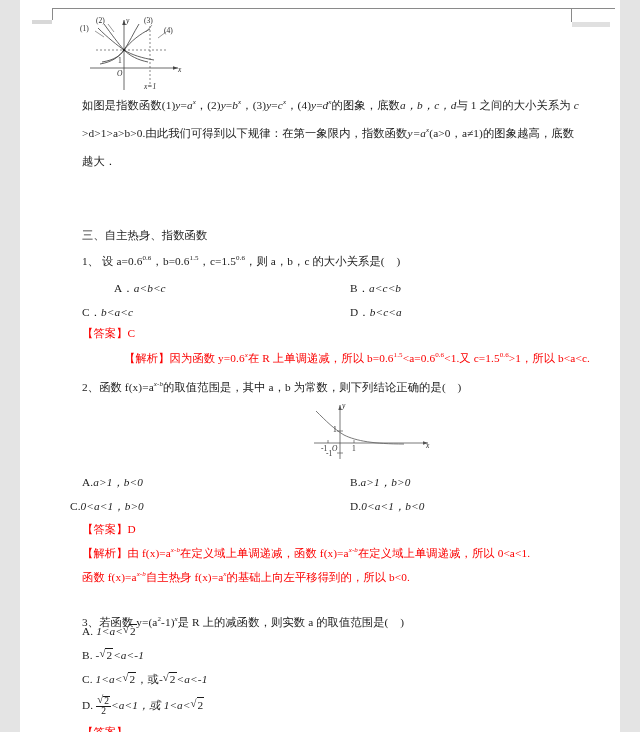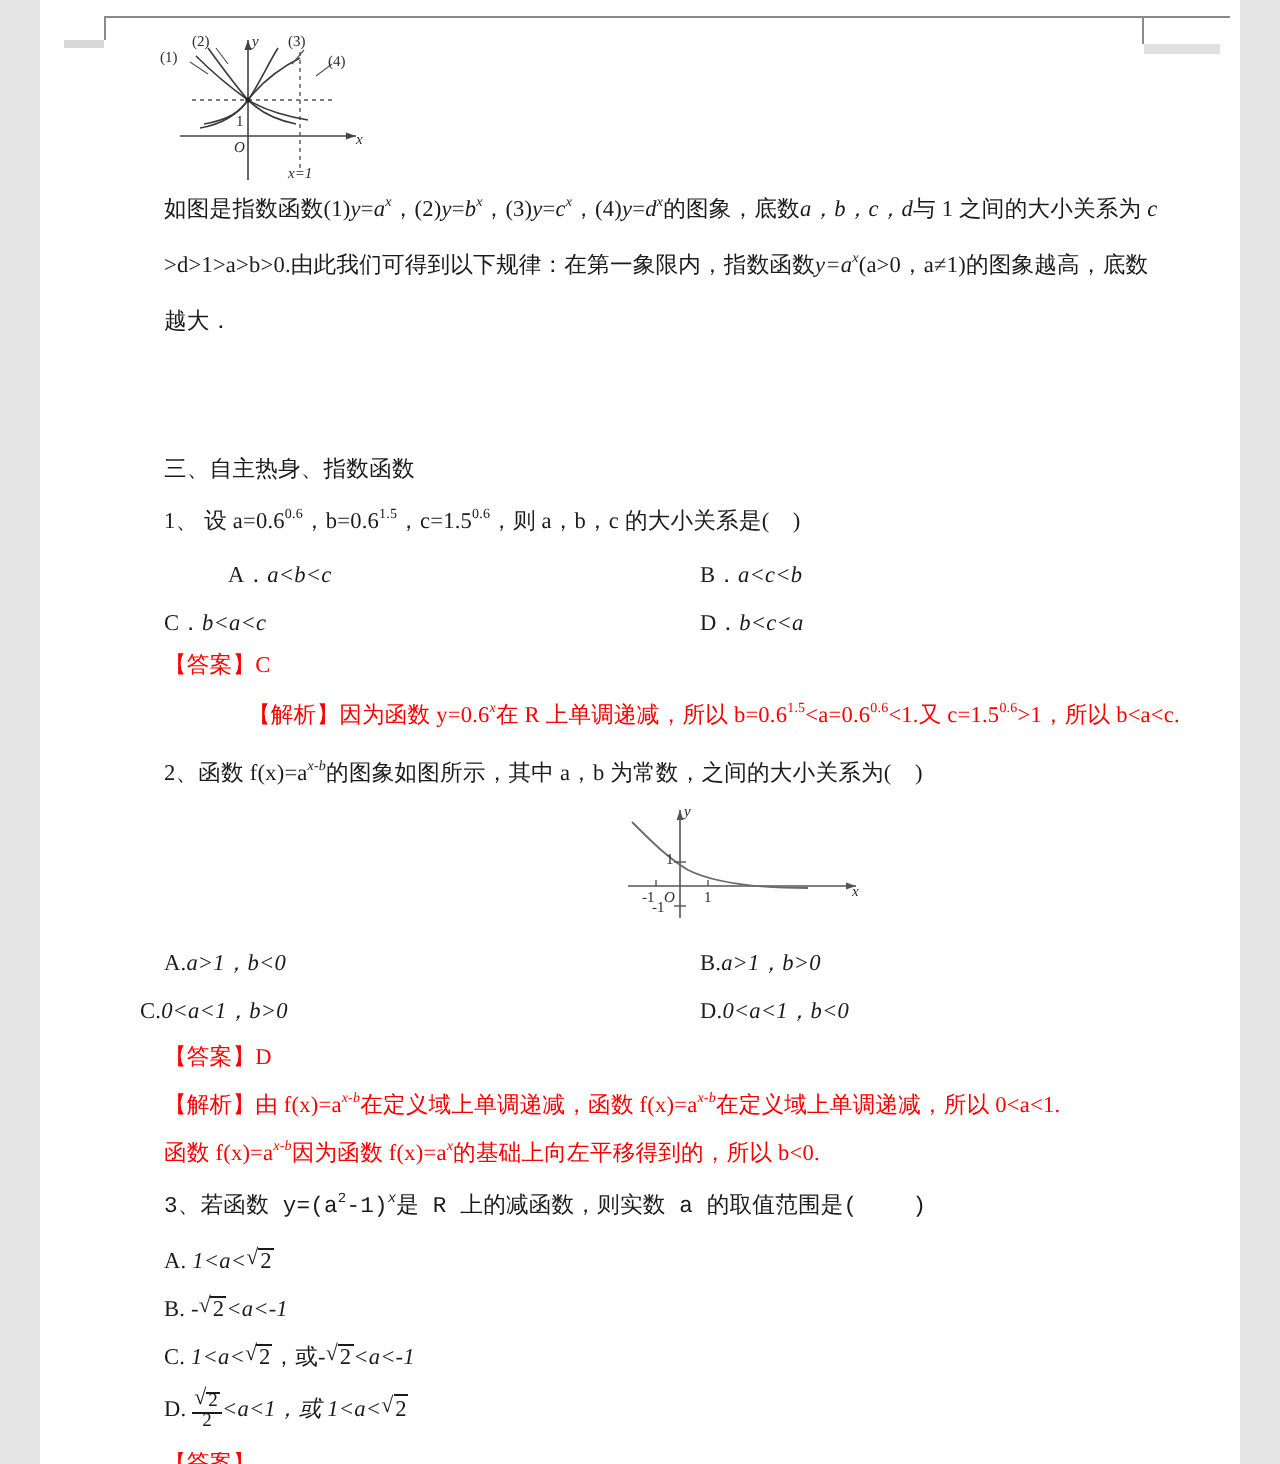--- a/index.html
+++ b/index.html
@@ -142,21 +142,21 @@
       <span>D．</span><span class="it">b&lt;c&lt;a</span>
     </div>
     <div class="ln red" style="left:62px;top:327px;">
       <span>【答案】</span><span>C</span>
     </div>
     <div class="ln red" style="left:62px;top:352px;margin-left:42px;">
       <span>【解析】</span><span>因为函数 y=0.6</span><sup class="it">x</sup><span>在 R 上单调递减，所以 b=0.6</span><sup>1.5</sup><span>&lt;a=0.6</span><sup>0.6</sup><span>&lt;1.又 c=1.5</span><sup>0.6</sup><span>&gt;1，所以 b&lt;a&lt;c.</span>
     </div>
 
     <div class="ln" style="left:62px;top:381px;">
-      <span>2、</span><span>函数 f(x)=a</span><sup class="it">x-b</sup><span>的图象如图所示，其中 a，b 为常数，之间的大小关系为(</span>&nbsp;&nbsp;&nbsp;&nbsp;<span>)</span>
+      <span>2、</span><span>函数 f(x)=a</span><sup class="it">x-b</sup><span>的取值范围是，其中 a，b 为常数，则下列结论正确的是(</span>&nbsp;&nbsp;&nbsp;&nbsp;<span>)</span>
     </div>
 
     <div class="fig2">
       <svg width="126" height="62" viewBox="0 0 126 62">
         <line x1="2" y1="42" x2="116" y2="42" stroke="#555" stroke-width="0.8"></line>
         <polygon points="116,42 111,40.3 111,43.7" fill="#555"></polygon>
         <line x1="28" y1="58" x2="28" y2="4" stroke="#555" stroke-width="0.8"></line>
         <polygon points="28,4 26.3,9 29.7,9" fill="#555"></polygon>
 
         <path d="M4,10 C14,20 22,28 32,34 C44,40 62,43 92,43" fill="none" stroke="#6a6a6a" stroke-width="0.9"></path>
@@ -187,24 +187,24 @@
     <div class="ln" style="left:330px;top:500px;">
       <span>D.</span><span class="it">0&lt;a&lt;1，b&lt;0</span>
     </div>
     <div class="ln red" style="left:62px;top:523px;">
       <span>【答案】</span><span>D</span>
     </div>
     <div class="ln red" style="left:62px;top:547px;">
       <span>【解析】</span><span>由 f(x)=a</span><sup class="it">x-b</sup><span>在定义域上单调递减，函数 f(x)=a</span><sup class="it">x-b</sup><span>在定义域上单调递减，所以 0&lt;a&lt;1.</span>
     </div>
     <div class="ln red" style="left:62px;top:571px;">
-      <span>函数 f(x)=a</span><sup class="it">x-b</sup><span>因为函数 f(x)=a</span><sup class="it">x</sup><span>的基础上向左平移得到的，所以 b&lt;0.</span>
-    </div>
-
-    <div class="ln" style="left:62px;top:598px;font-family:Liberation Mono, monospace;">
+      <span>函数 f(x)=a</span><sup class="it">x-b</sup><span>自主热身 f(x)=a</span><sup class="it">x</sup><span>的基础上向左平移得到的，所以 b&lt;0.</span>
+    </div>
+
+    <div class="ln" style="left:62px;top:616px;">
       <span>3、</span><span>若函数 y=(a</span><sup>2</sup><span>-1)</span><sup class="it">x</sup><span>是 R 上的减函数，则实数 a 的取值范围是(</span>&nbsp;&nbsp;&nbsp;&nbsp;<span>)</span>
     </div>
 
     <div class="ln" style="left:62px;top:624px;">
       <span>A.</span> <span class="it">1&lt;a&lt;</span><span class="radical"><span>2</span></span>
     </div>
 
     <div class="ln" style="left:62px;top:648px;">
       <span>B.</span> <span>-</span><span class="radical"><span>2</span></span><span class="it">&lt;a&lt;-1</span>
     </div>

